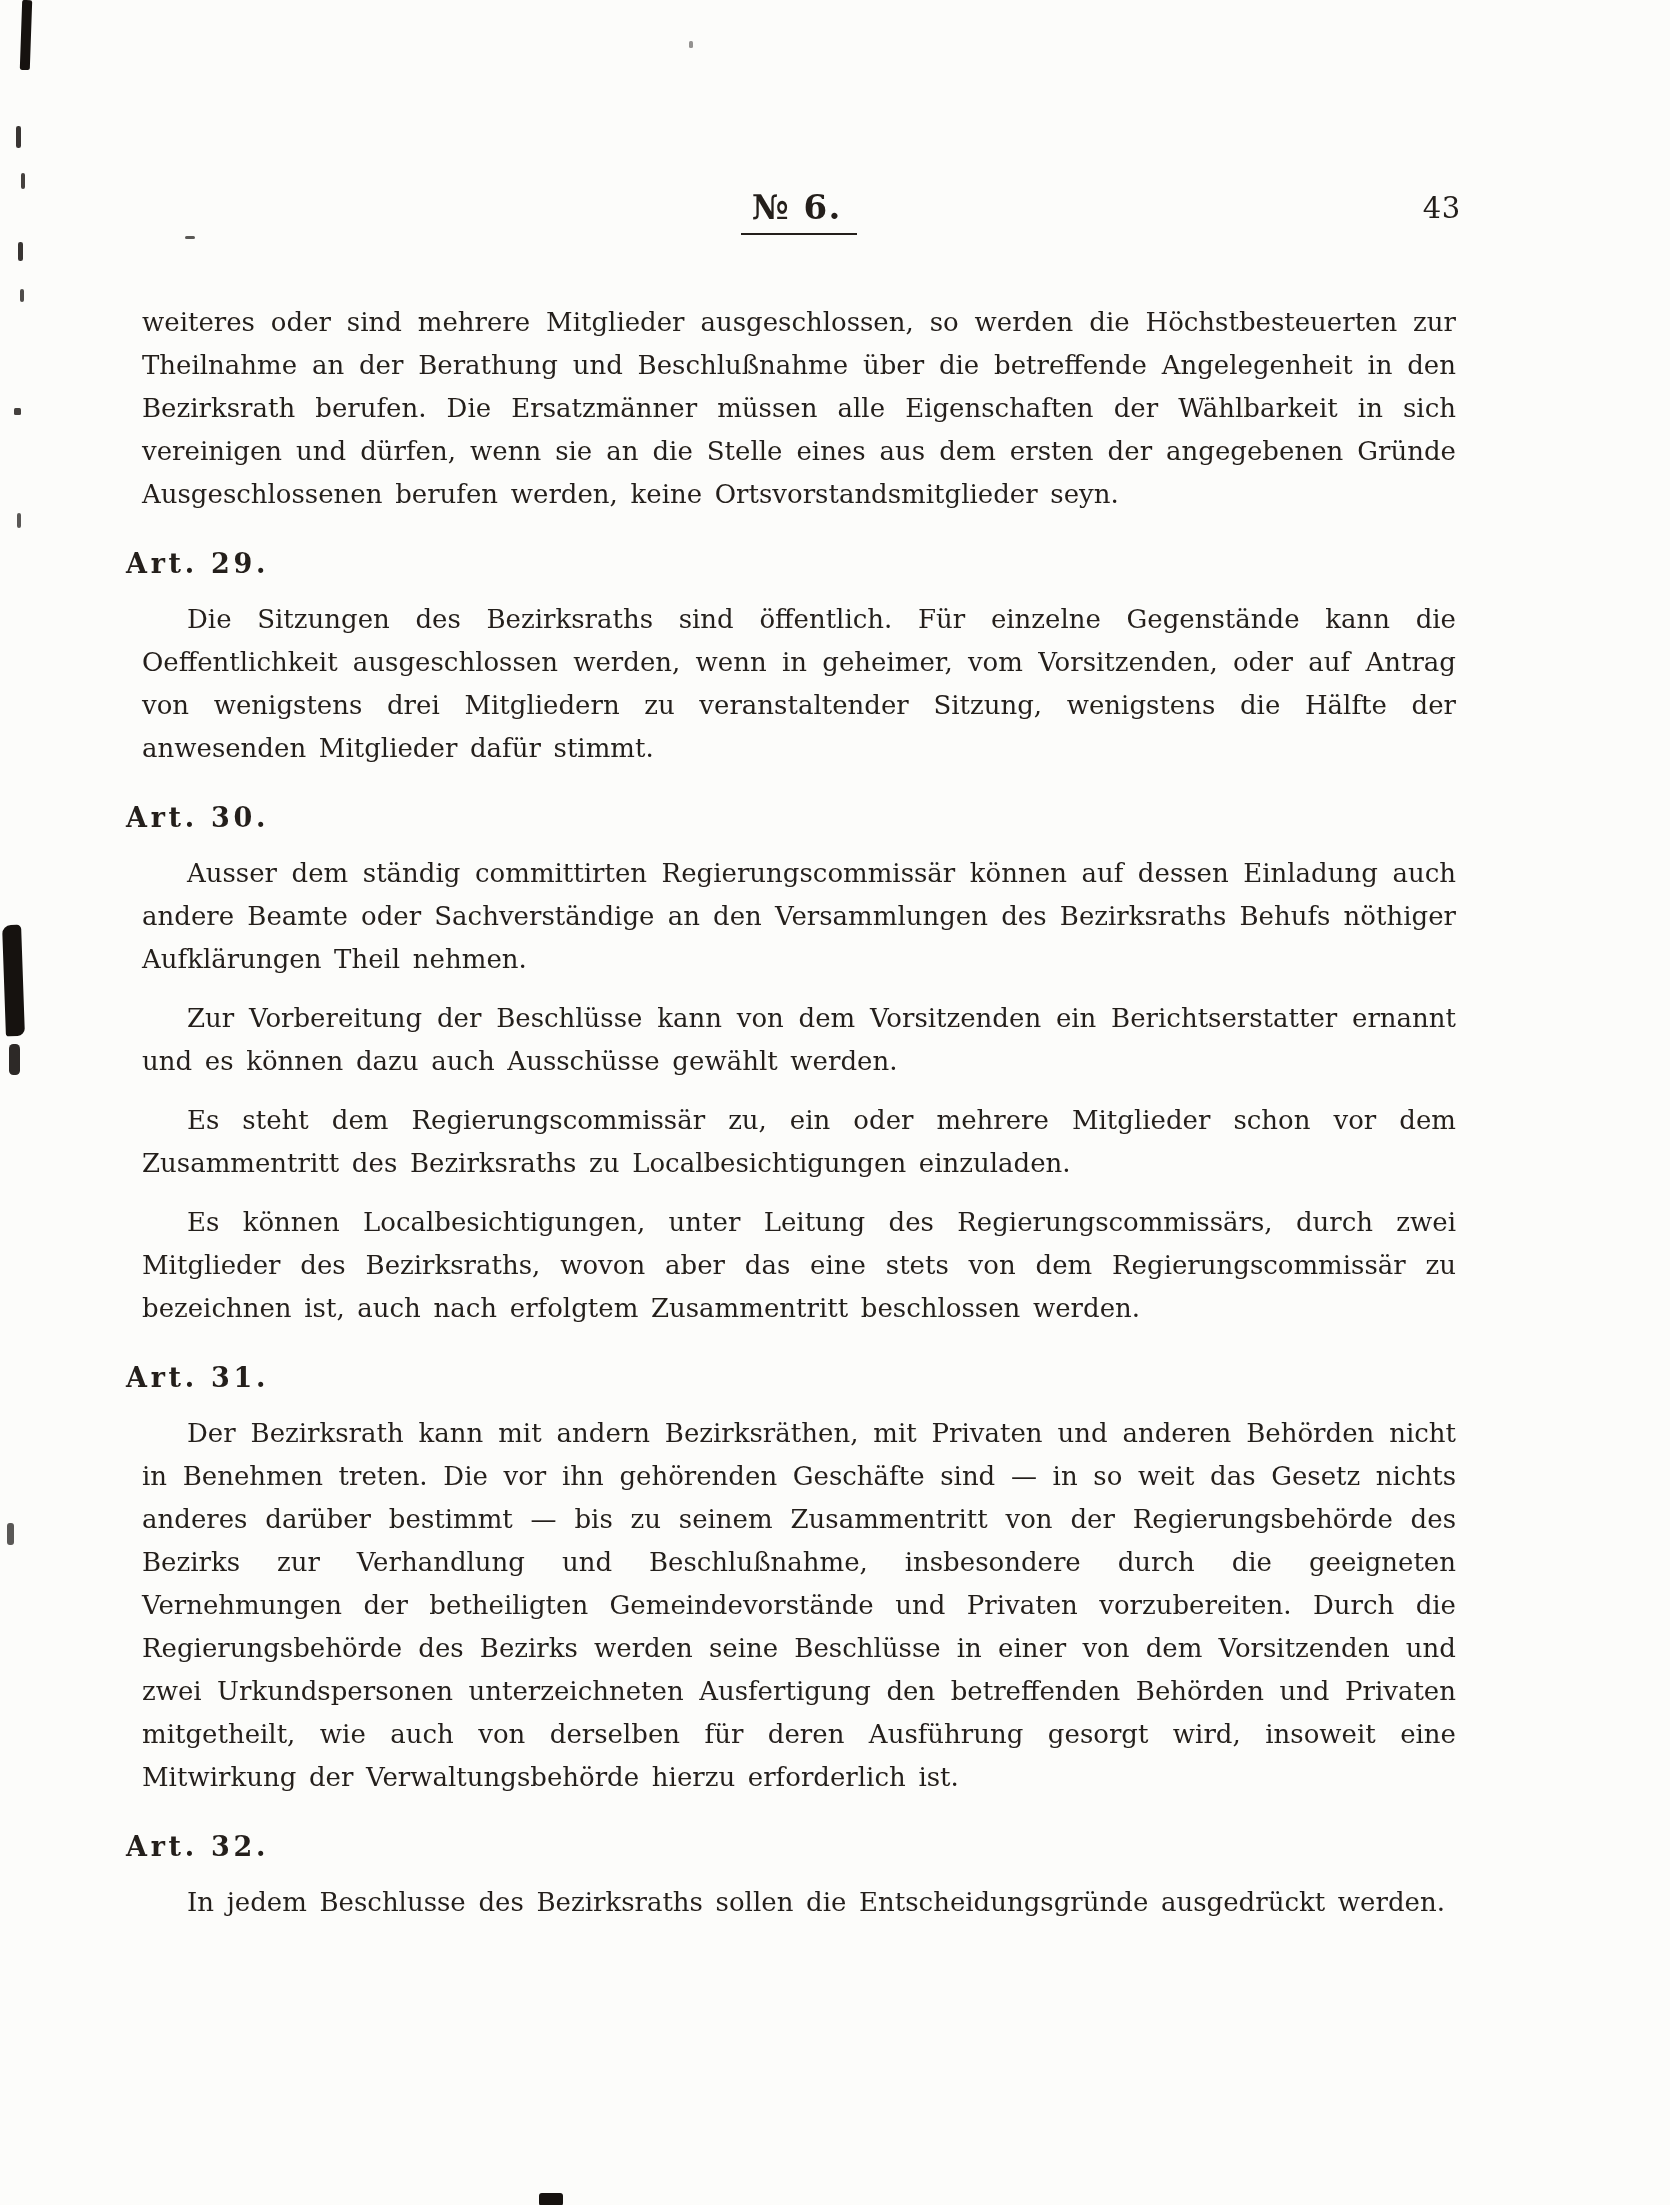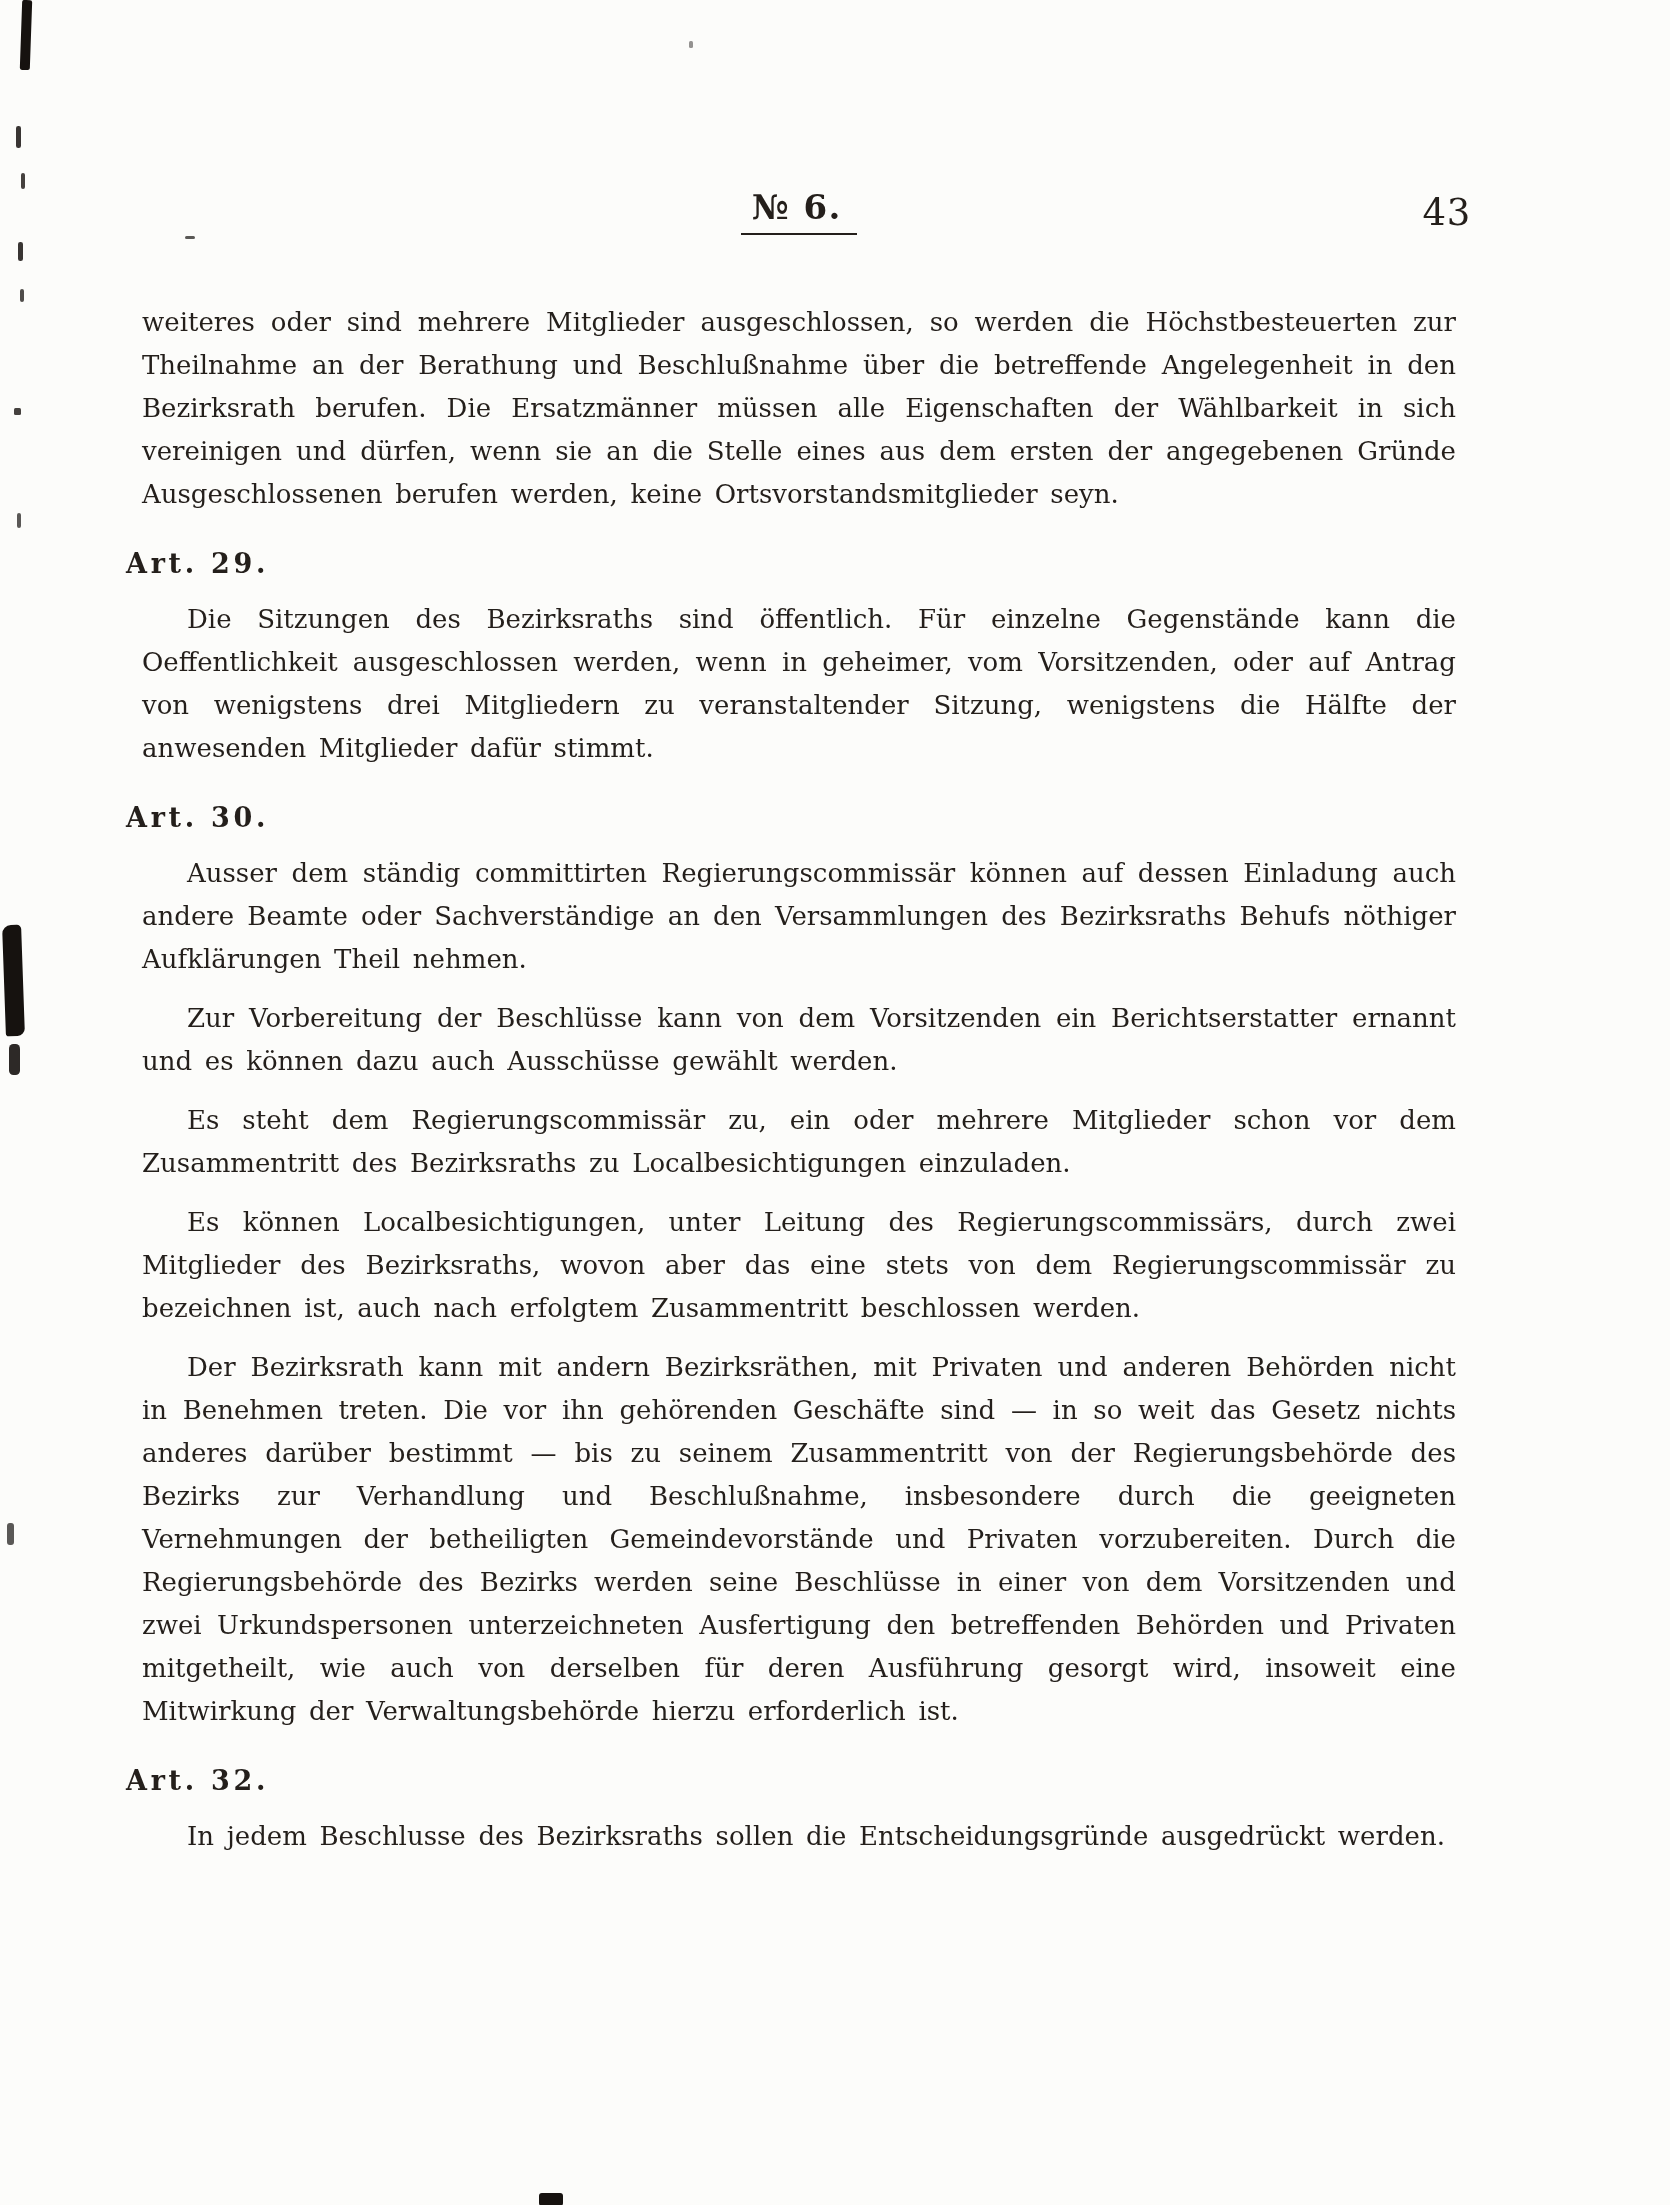--- a/index.html
+++ b/index.html
@@ -40,23 +40,23 @@
     font-weight: bold;
     letter-spacing: 1.5px;
   }
   .masthead .rule {
     display: inline-block;
     border-bottom: 2.9px solid #241f1b;
     padding: 0 14.7px 5.9px 10.3px;
   }
   .pagenum {
     position: absolute;
-    right: 1px;
+    right: 11px;
     top: 4.4px;
-    font-size: 37px;
+    font-size: 29px;
     letter-spacing: 0.7px;
   }
   .para {
     font-size: 26px;
     line-height: 43px;
     text-align: justify;
     margin: 16px;
     word-spacing: 4.4px;
     hyphens: auto;
   }
@@ -104,19 +104,20 @@
 
     <div class="body-text" id="doc-body">
         <p class="para">weiteres oder sind mehrere Mitglieder ausgeschlossen, so werden die Höchstbesteuerten zur Theilnahme an der Berathung und Beschlußnahme über die betreffende Angelegenheit in den Bezirksrath berufen. Die Ersatzmänner müssen alle Eigenschaften der Wählbarkeit in sich vereinigen und dürfen, wenn sie an die Stelle eines aus dem ersten der angegebenen Gründe Ausgeschlossenen berufen werden, keine Ortsvorstandsmitglieder seyn.</p>
         <h3 class="art-heading">Art. 29.</h3>
         <p class="para indent">Die Sitzungen des Bezirksraths sind öffentlich. Für einzelne Gegenstände kann die Oeffentlichkeit ausgeschlossen werden, wenn in geheimer, vom Vorsitzenden, oder auf Antrag von wenigstens drei Mitgliedern zu veranstaltender Sitzung, wenigstens die Hälfte der anwesenden Mitglieder dafür stimmt.</p>
         <h3 class="art-heading">Art. 30.</h3>
         <p class="para indent">Ausser dem ständig committirten Regierungscommissär können auf dessen Einladung auch andere Beamte oder Sachverständige an den Versammlungen des Bezirksraths Behufs nöthiger Aufklärungen Theil nehmen.</p>
         <p class="para indent">Zur Vorbereitung der Beschlüsse kann von dem Vorsitzenden ein Berichtserstatter ernannt und es können dazu auch Ausschüsse gewählt werden.</p>
         <p class="para indent">Es steht dem Regierungscommissär zu, ein oder mehrere Mitglieder schon vor dem Zusammentritt des Bezirksraths zu Localbesichtigungen einzuladen.</p>
         <p class="para indent">Es können Localbesichtigungen, unter Leitung des Regierungscommissärs, durch zwei Mitglieder des Bezirksraths, wovon aber das eine stets von dem Regierungscommissär zu bezeichnen ist, auch nach erfolgtem Zusammentritt beschlossen werden.</p>
+        <h3 class="art-heading">Art. 31.</h3>
         <p class="para indent">Der Bezirksrath kann mit andern Bezirksräthen, mit Privaten und anderen Behörden nicht in Benehmen treten. Die vor ihn gehörenden Geschäfte sind — in so weit das Gesetz nichts anderes darüber bestimmt — bis zu seinem Zusammentritt von der Regierungsbehörde des Bezirks zur Verhandlung und Beschlußnahme, insbesondere durch die geeigneten Vernehmungen der betheiligten Gemeindevorstände und Privaten vorzubereiten. Durch die Regierungsbehörde des Bezirks werden seine Beschlüsse in einer von dem Vorsitzenden und zwei Urkundspersonen unterzeichneten Ausfertigung den betreffenden Behörden und Privaten mitgetheilt, wie auch von derselben für deren Ausführung gesorgt wird, insoweit eine Mitwirkung der Verwaltungsbehörde hierzu erforderlich ist.</p>
         <h3 class="art-heading">Art. 32.</h3>
         <p class="para indent">In jedem Beschlusse des Bezirksraths sollen die Entscheidungsgründe ausgedrückt werden.</p>
       </div>
   </div>
 </div>
 
 
 </body></html>

